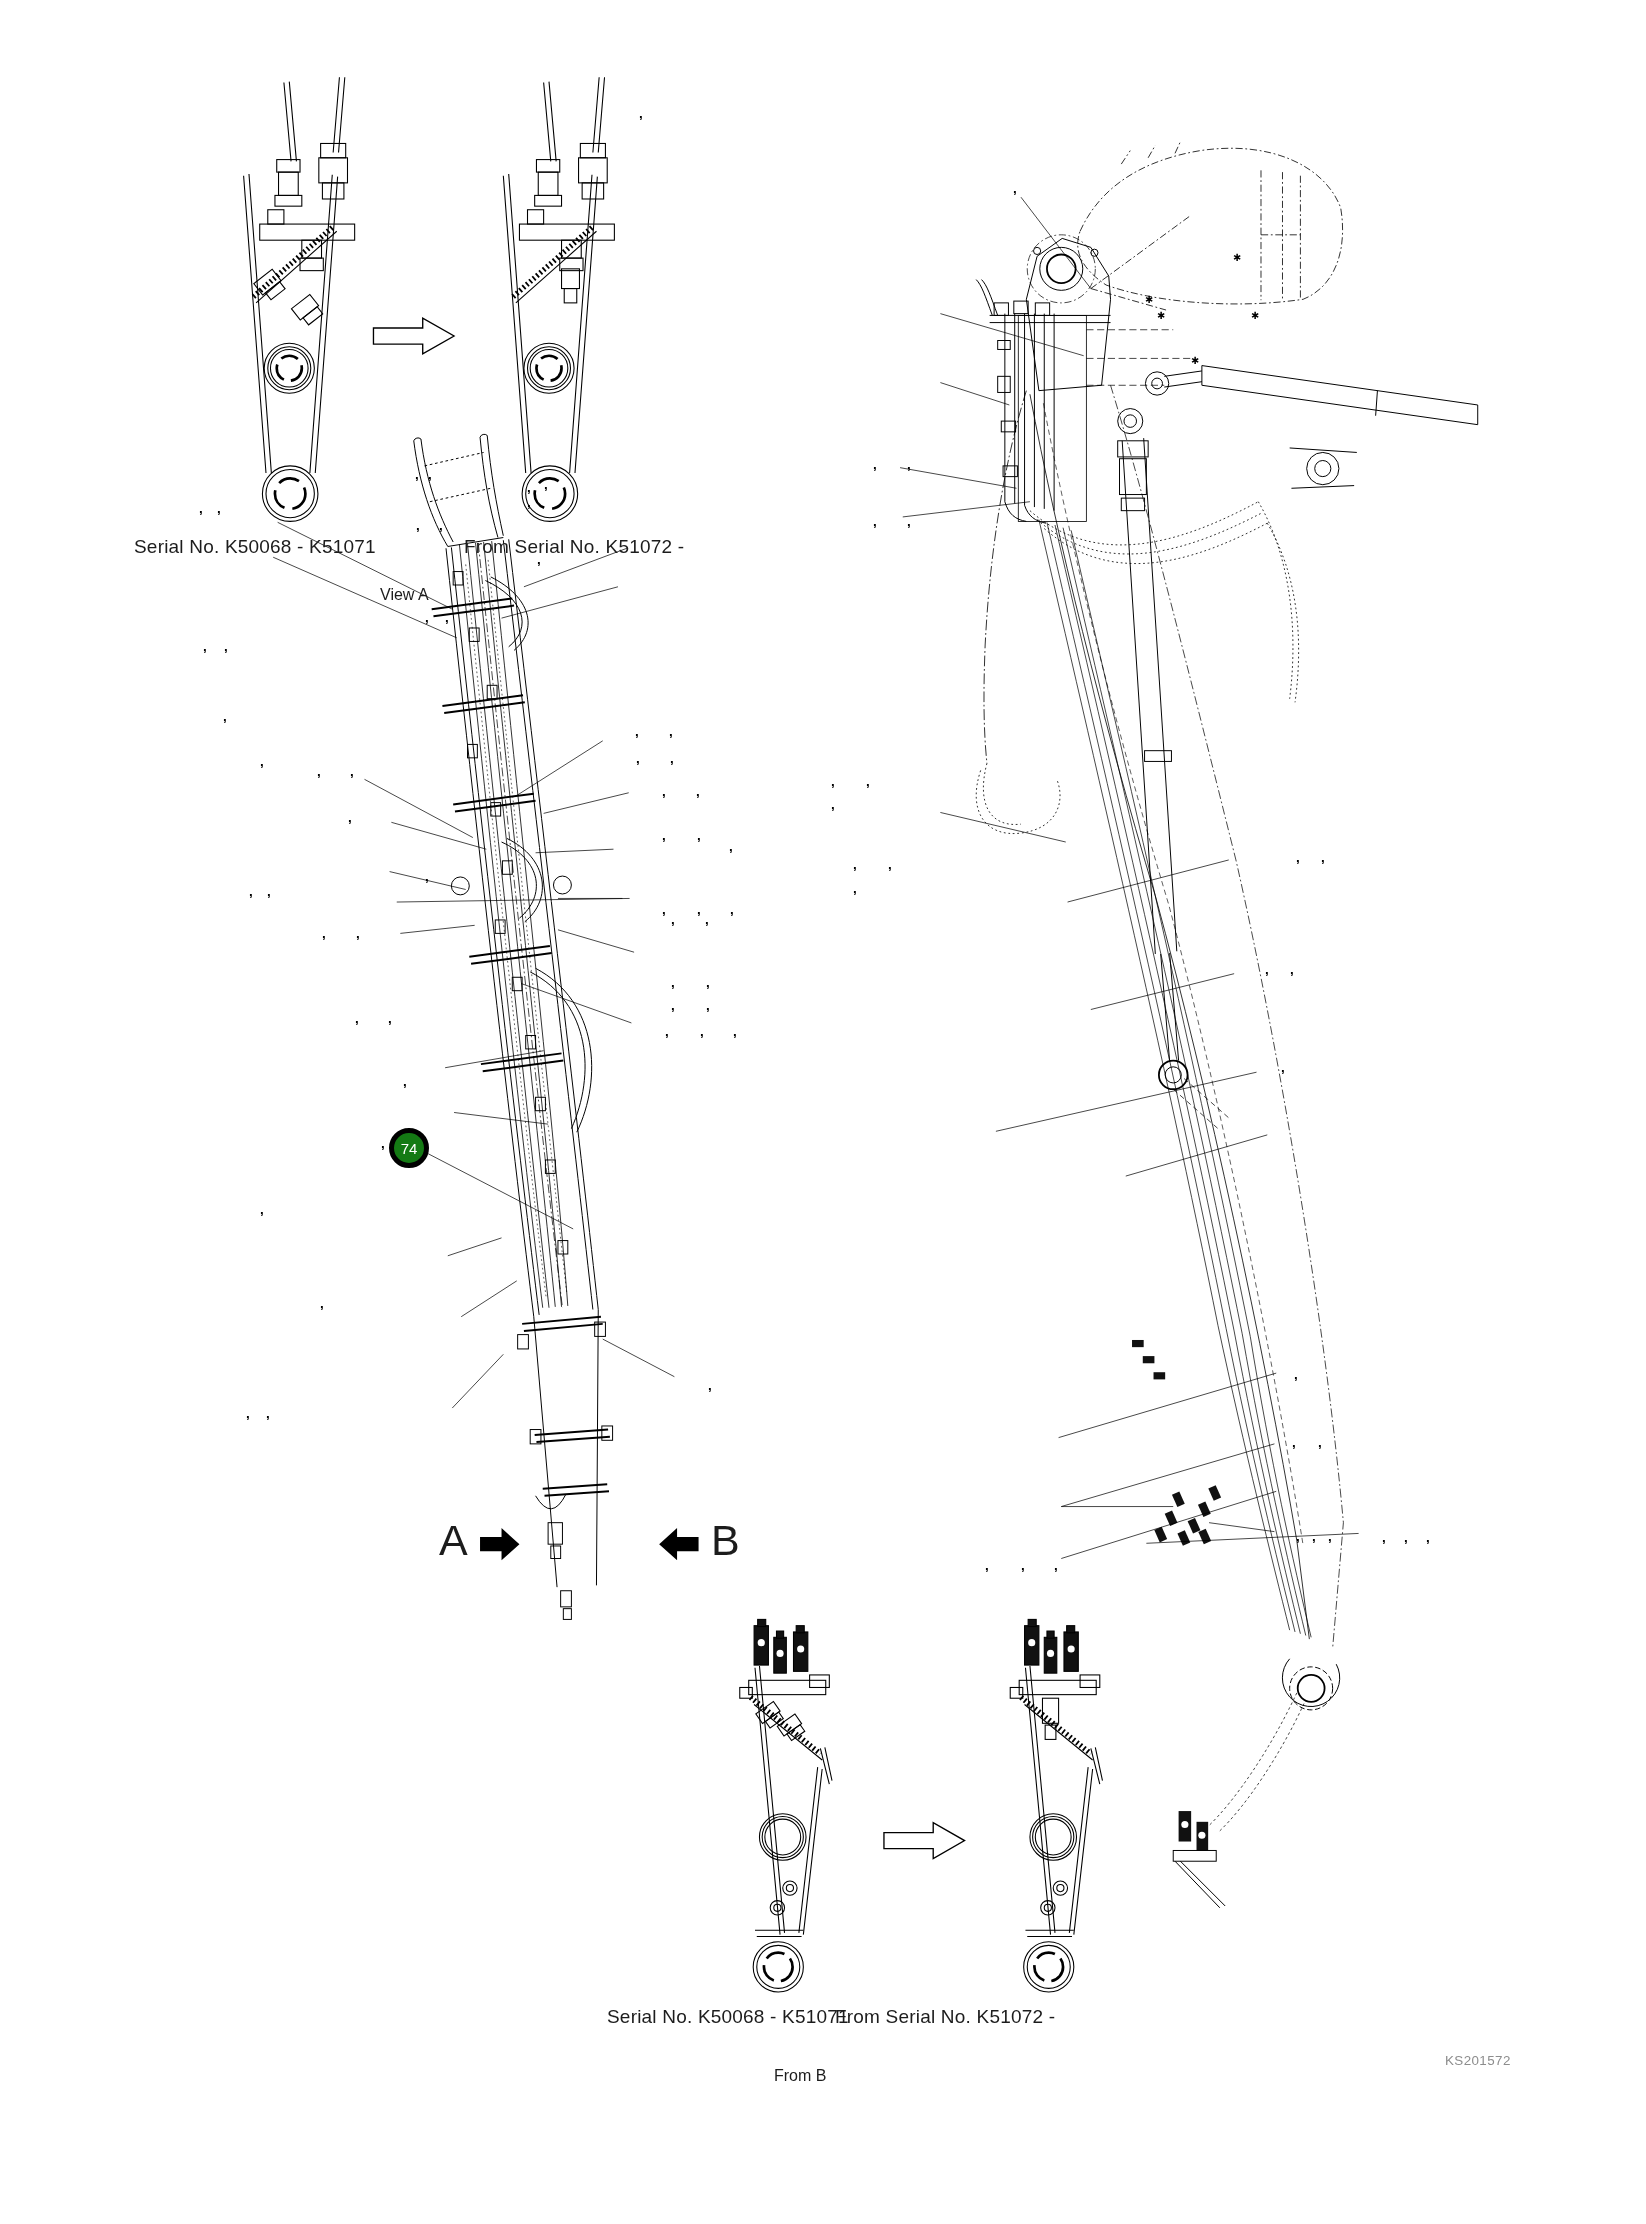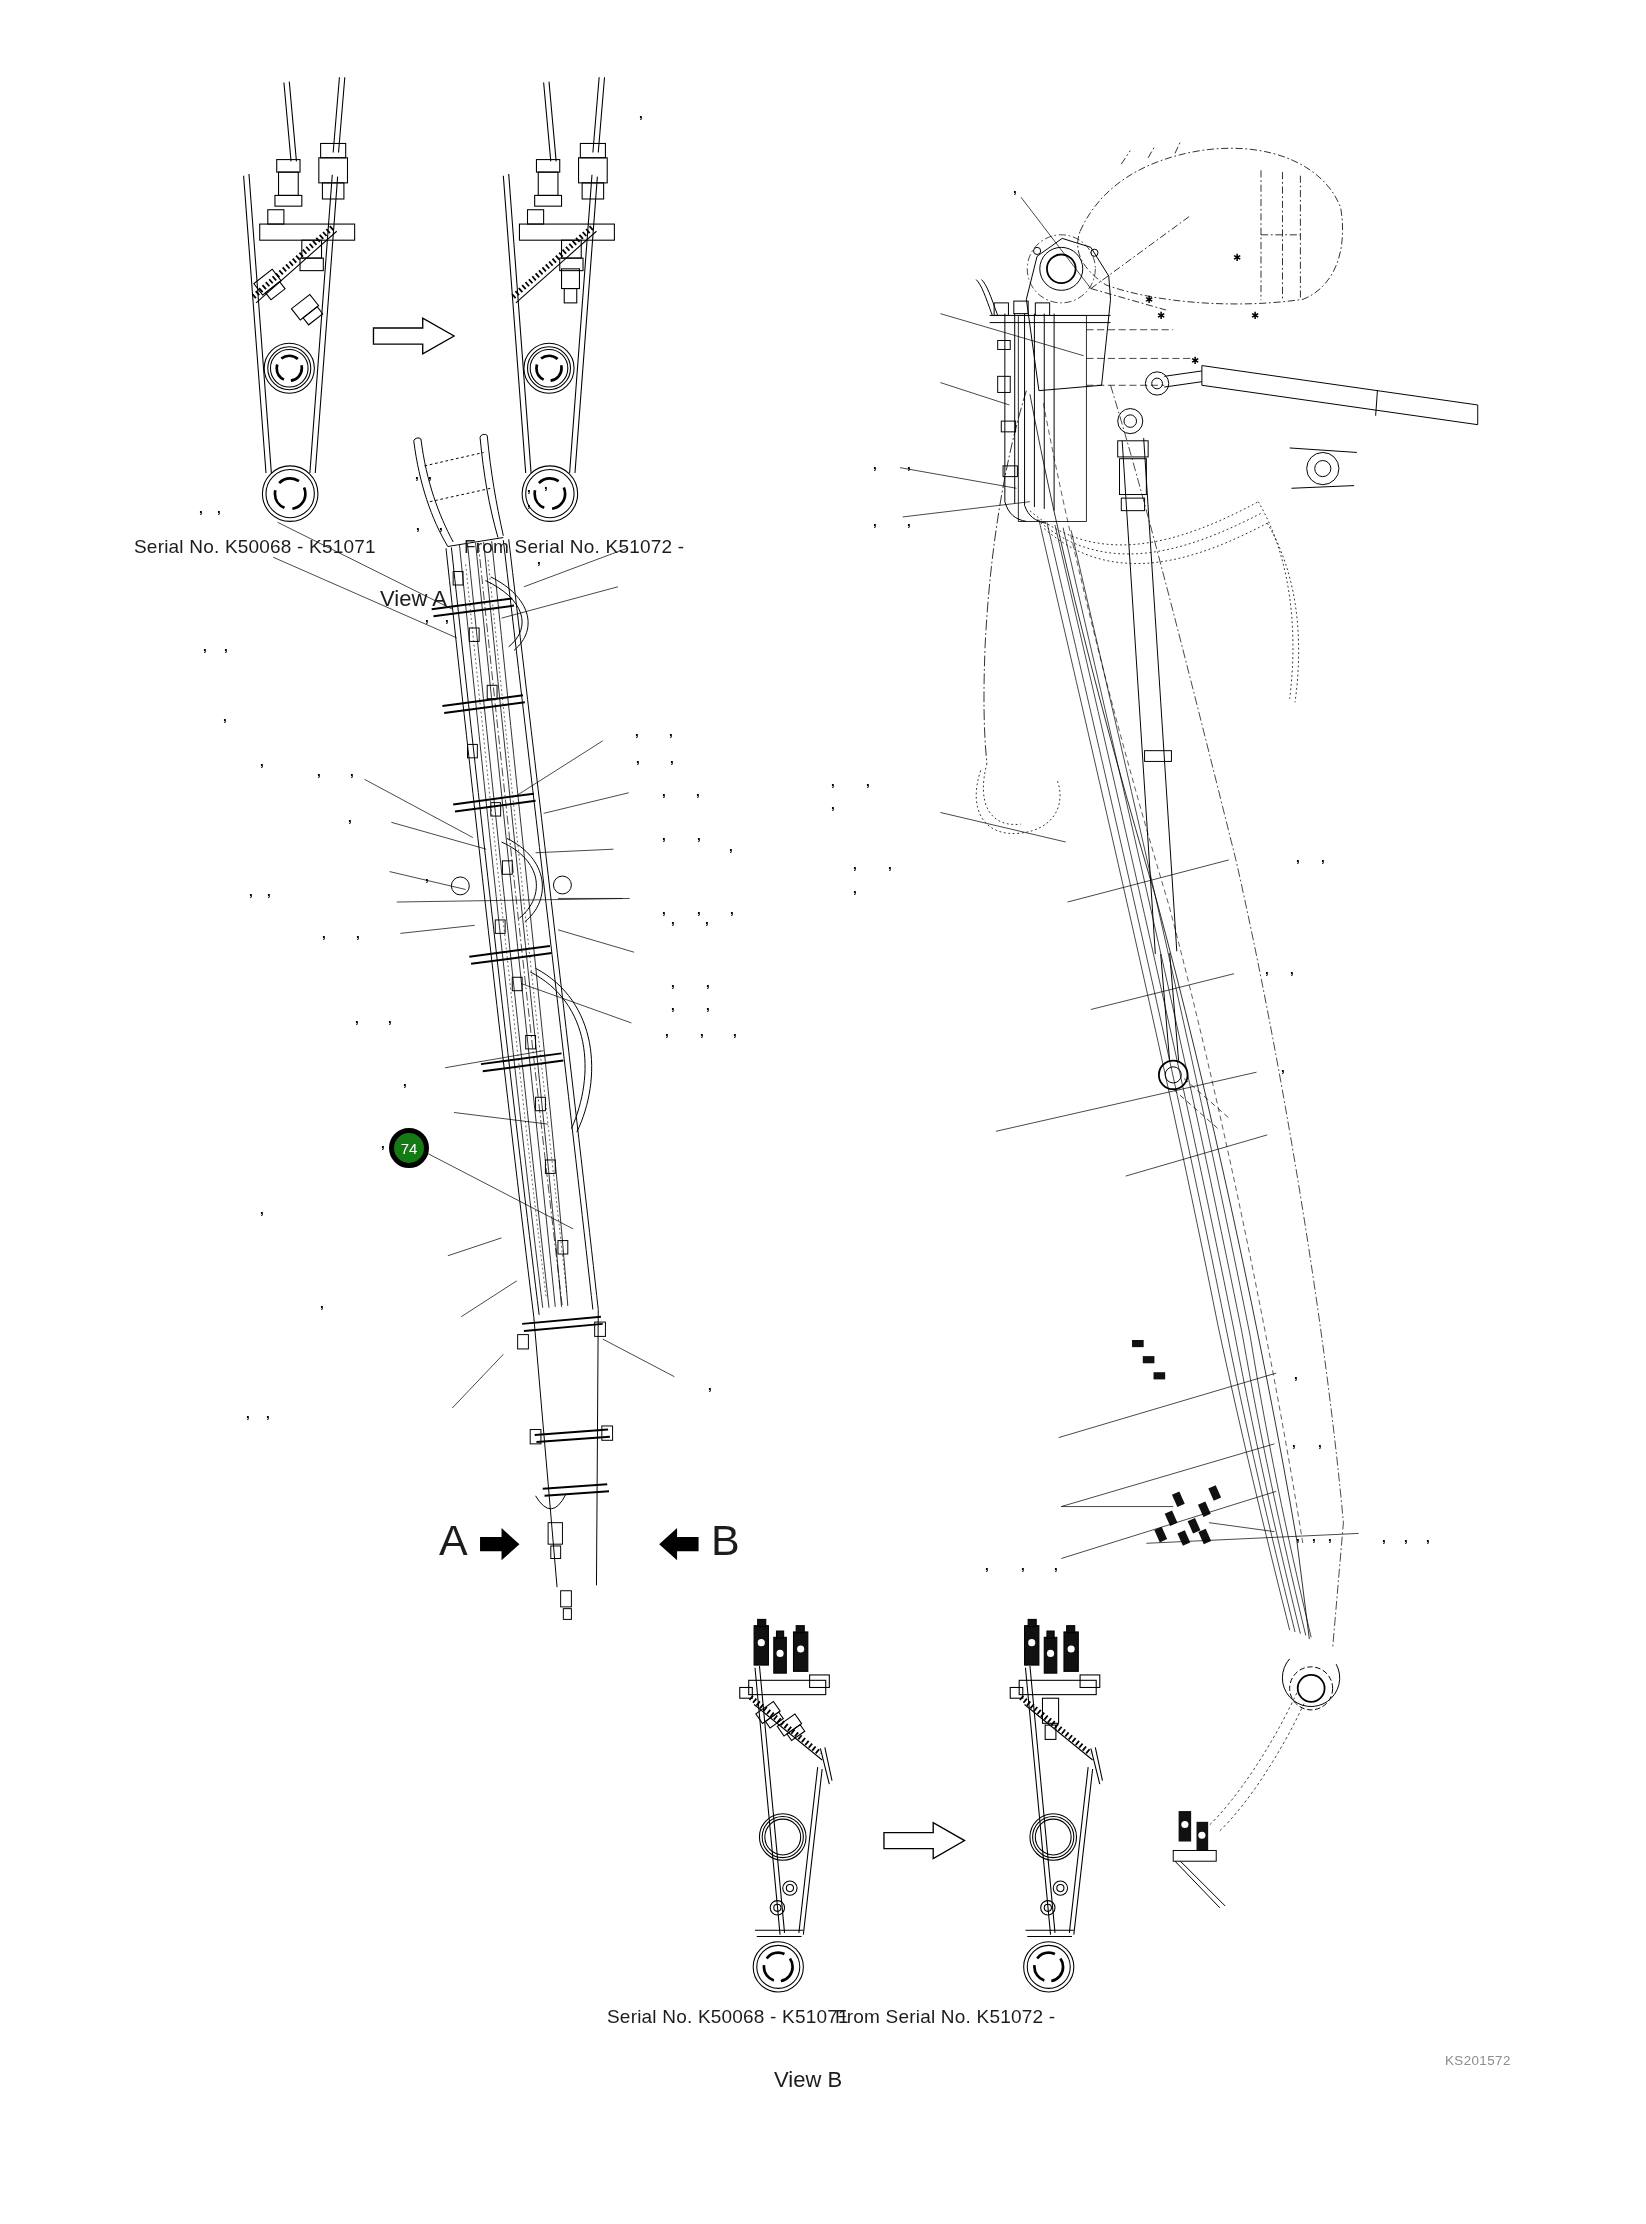--- a/index.html
+++ b/index.html
@@ -2,21 +2,21 @@
 <html style="font-size:14.3px"><head>
 <meta charset="utf-8">
 <style>
   html,body{margin:0;padding:0;background:#e8e8e8;}
   .page{
     position:relative;width:1647px;height:2225px;background:#ffffff;
     font-family:"Liberation Sans",sans-serif;color:#1c1c1c;overflow:hidden;margin:0 auto;
   }
   svg{position:absolute;left:0;top:0;}
   .lbl{position:absolute;font-size:19px;white-space:nowrap;letter-spacing:0.2px;}
-  .caption{position:absolute;font-size:22px;white-space:nowrap;}
+  .caption{position:absolute;font-size:16px;white-space:nowrap;}
   .viewletter{position:absolute;font-size:43px;font-weight:400;line-height:1;}
   .watermark{position:absolute;font-size:13.4px;color:#8d8d8d;letter-spacing:0.4px;}
   .balloon{
     position:absolute;left:389px;top:1128px;width:30px;height:30px;border-radius:50%;
     border:5.4px solid #000;background:#147a14;color:#fff;font-size:15px;font-weight:normal;
     display:flex;align-items:center;justify-content:center;cursor:pointer;
   }
   .stray{position:absolute;font-size:13.4px;font-weight:bold;color:#000;line-height:1;}
   .star{position:absolute;font-size:9.9px;color:#000;line-height:1;}
 </style>
@@ -323,21 +323,21 @@
 <div class="lbl" style="left:464px;top:536px">From Serial No. K51072 -</div>
 <div class="caption" style="left:380px;top:586px">View A</div>
 
 <div class="viewletter" style="left:439px;top:1519px">A</div>
 <div class="viewletter" style="left:711px;top:1519px">B</div>
 
 <div class="balloon" style="background: rgb(20, 122, 20); border-color: rgb(0, 0, 0); color: rgb(255, 255, 255);">74</div>
 
 <div class="lbl" style="left:607px;top:2006px">Serial No. K50068 - K51071</div>
 <div class="lbl" style="left:835px;top:2006px">From Serial No. K51072 -</div>
-<div class="caption" style="left:774px;top:2067px">View B</div>
+<div class="caption" style="left:774px;top:2067px">From B</div>
 
 <div class="watermark" style="left:1445px;top:2053px">KS201572</div>
 
 <div id="stray-layer">
       <span class="stray" style="left: 199px; top: 502px;">,</span>
       <span class="stray" style="left: 217px; top: 502px;">,</span>
       <span class="stray" style="left: 415px; top: 468px;">,</span>
       <span class="stray" style="left: 428px; top: 468px;">,</span>
       <span class="stray" style="left: 527px; top: 481px;">,</span>
       <span class="stray" style="left: 544px; top: 478px;">,</span>

